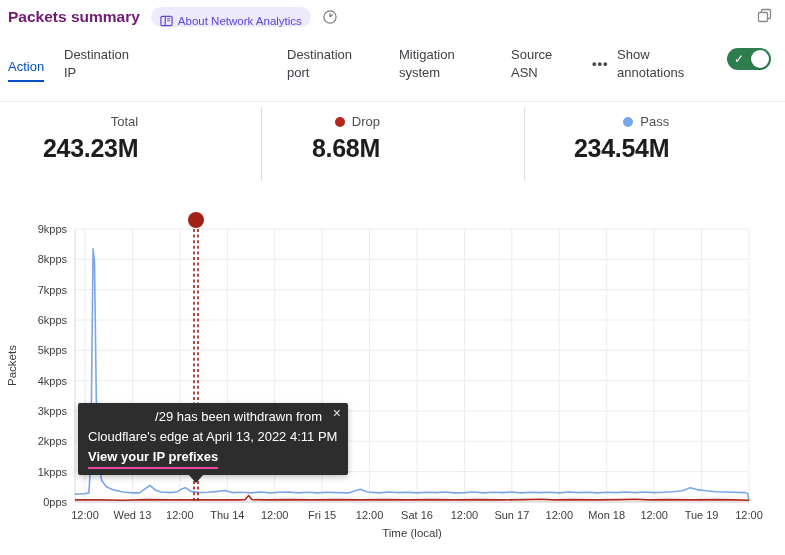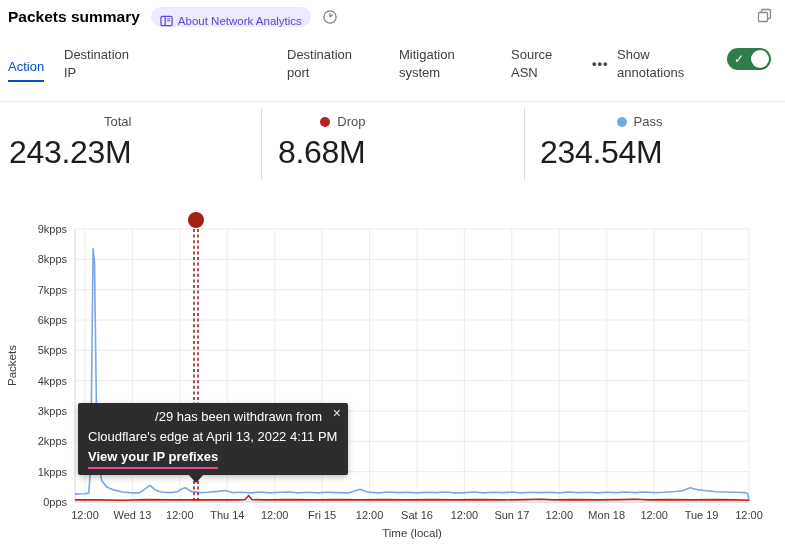--- a/index.html
+++ b/index.html
@@ -1,21 +1,21 @@
 <!DOCTYPE html>
 <html style="--accent: #0051c3; --drop: #b2281c; --pass: #7ba7e8; --annotation: #a22014; --toggle-green: #2e7d4c; --badge-bg: #edeafc; --badge-text: #5948d9; --tooltip-bg: #2d2d2d;"><head>
 <meta charset="utf-8">
 <style>
   * { box-sizing: border-box; margin: 0; padding: 0; }
   html,body { width:785px; height:555px; background:#fff; font-family:"Liberation Sans",sans-serif; color:#2b2b2b; overflow:hidden; }
   .card { position:absolute; inset:0; width:785px; height:555px; background:#fff; }
 
   
   .hdr { position:absolute; left:8px; top:7px; display:flex; align-items:center; gap:11px; }
-  .title { font-size:15.5px; font-weight:700; color:#000000; }
+  .title { font-size:15.5px; font-weight:700; color:#701a75; }
   .badge { display:inline-flex; align-items:flex-end; gap:5px; background:var(--badge-bg,#edeafc); color:var(--badge-text,#5948d9); font-size:11.5px; height:20px; padding:0 9px; border-radius:10px; cursor:pointer; white-space:nowrap; }
   .clock { display:inline-flex; cursor:pointer; }
   .expand { position:absolute; right:13px; top:8px; cursor:pointer; }
 
   
   .tabs { position:absolute; left:0; top:42px; width:785px; height:58px; }
   .tab { position:absolute; font-size:13px; color:#3d4045; line-height:18px; cursor:pointer; }
   .tab.active { color:var(--accent,#0051c3); border-bottom:2px solid var(--accent,#0051c3); padding-bottom:4px; }
   .t1{left:64px;top:4px;width:80px}
   .t2{left:155px;top:4px;width:102px}
@@ -34,21 +34,21 @@
   
   .stats { position:absolute; left:0; top:104px; width:785px; height:82px; }
   .vdiv { position:absolute; top:4px; height:72px; border-left:1px solid #dcdcdc; }
   .vd1{left:261px} .vd2{left:524px}
   .stat { position:absolute; top:0; }
   .s0{left:9px} .s1{left:278px} .s2{left:540px}
   .stat-label-row { display:flex; align-items:center; gap:7px; margin-top:10px; font-size:13px; color:#4f4f4f;justify-content:flex-end; }
   .dot { width:10px; height:10px; border-radius:50%; }
   .dot-drop { background:var(--drop,#b2281c); }
   .dot-pass { background:var(--pass,#7ba7e8); }
-  .stat-value { margin-top:5px; font-size:32px; font-weight:400; color:#1d1d1d; letter-spacing:-0.3px; }
+  .stat-value { margin-top:5px; font-size:25px; font-weight:700; color:#1d1d1d; letter-spacing:-0.3px;margin-left:34px; }
 
   
   #chart-svg { position:absolute; left:0; top:203px; width:785px; height:352px; }
   #chart-svg text.tick { font-size:11px; fill:#3c3c3c; }
   #chart-svg text.axis-label { font-size:11.5px; fill:#3c3c3c; }
 
   
   .tooltip { position:absolute; left:78px; top:403px; width:270px; background:var(--tooltip-bg,#2d2d2d); color:#fff; font-size:13px; line-height:20px; padding:4px 10px 6px 10px; border-radius:2px; z-index:5; box-shadow:0 2px 6px rgba(0,0,0,.25); }
   .tooltip .line1 { display:block; text-align:right; padding-right:16px; }
   .tooltip .close { position:absolute; right:7px; top:3px; color:#e6e6e6; font-size:14px; cursor:pointer; line-height:14px; }

